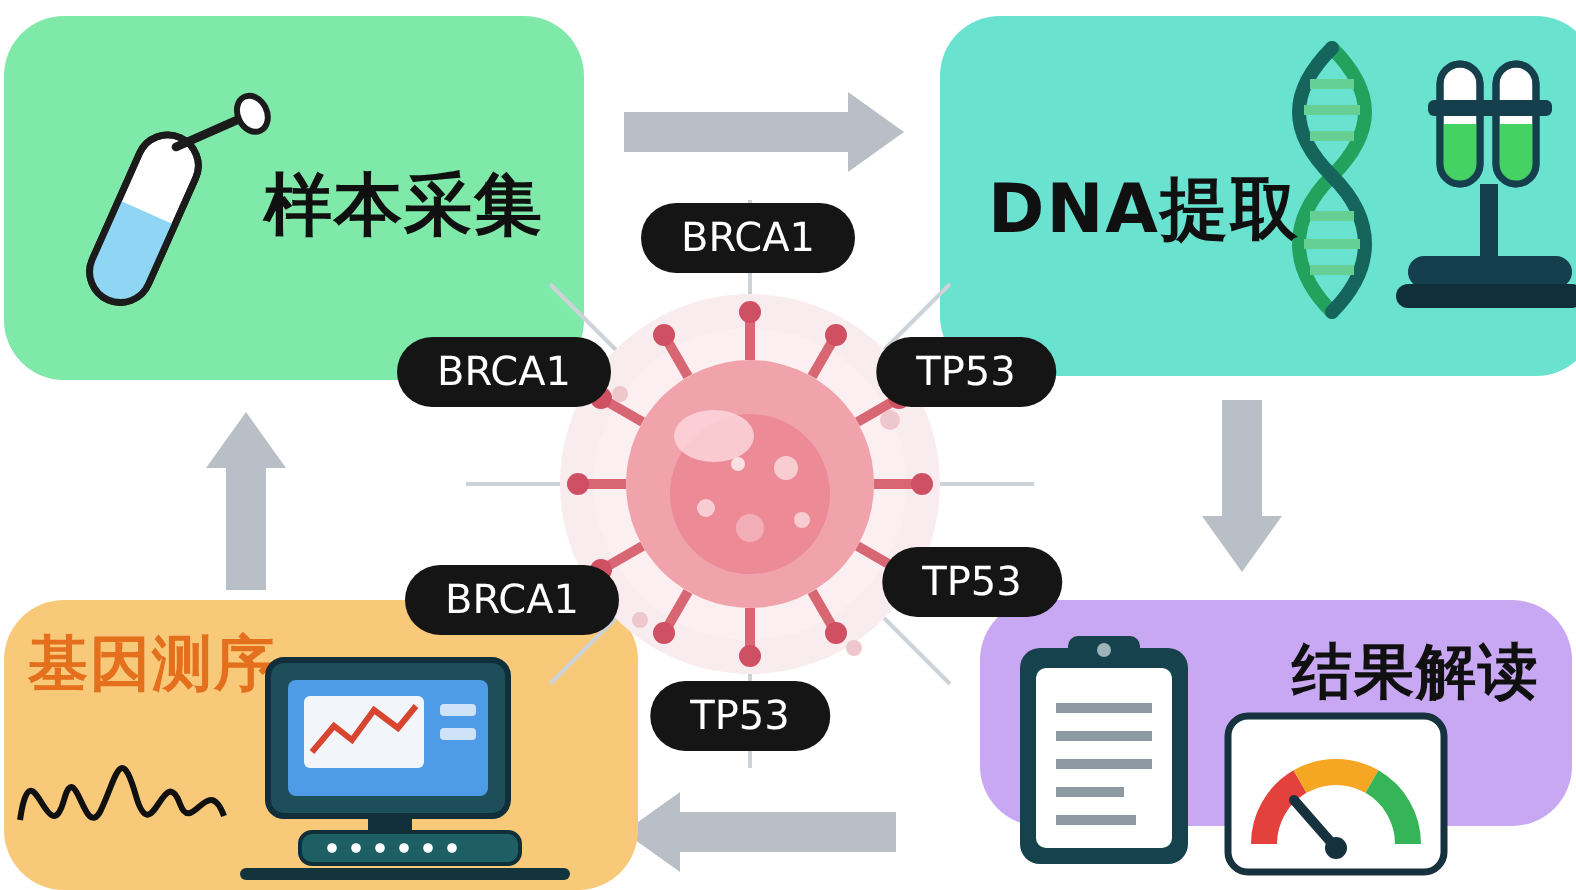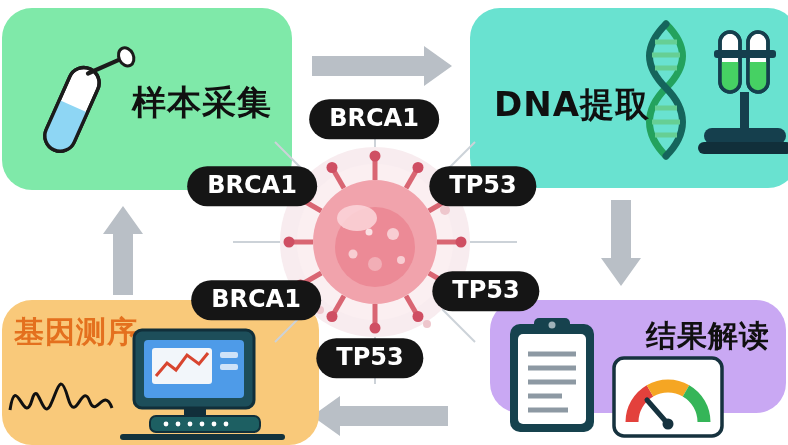--- a/index.html
+++ b/index.html
@@ -16,21 +16,21 @@
   .lbl-tl { right:20px; top:72px;  font-size:34px; }
   .lbl-tr { left:24px;  top:74px;  font-size:34px; }
   .lbl-bl { left:12px;  top:12px;  font-size:30px; color:var(--sequencing_text,#e4701e); }
   .lbl-br { right:16px; top:16px;  font-size:30px; }
   .icon { position:absolute; }
   #arrows { position:absolute; left:0; top:0; z-index:5; }
   #virus  { position:absolute; left:225px; top:92px; z-index:20; }
   .pill {
     position:absolute; z-index:30; transform:translate(-50%,-50%);
     background:var(--pill_black,#151515); color:var(--pill_text,#ffffff);
-    font-weight:bold; font-size:24px; padding:6px 20px; border-radius:26px;
+    font-weight:normal; font-size:20px; padding:6px 20px; border-radius:26px;
     white-space:nowrap; line-height:1.15;
   }
   .pill-0 { left:374px; top:119px; }
   .pill-1 { left:252px; top:186px; }
   .pill-2 { left:483px; top:186px; }
   .pill-3 { left:256px; top:300px; }
   .pill-4 { left:486px; top:291px; }
   .pill-5 { left:370px; top:358px; }
 </style>
 </head>

